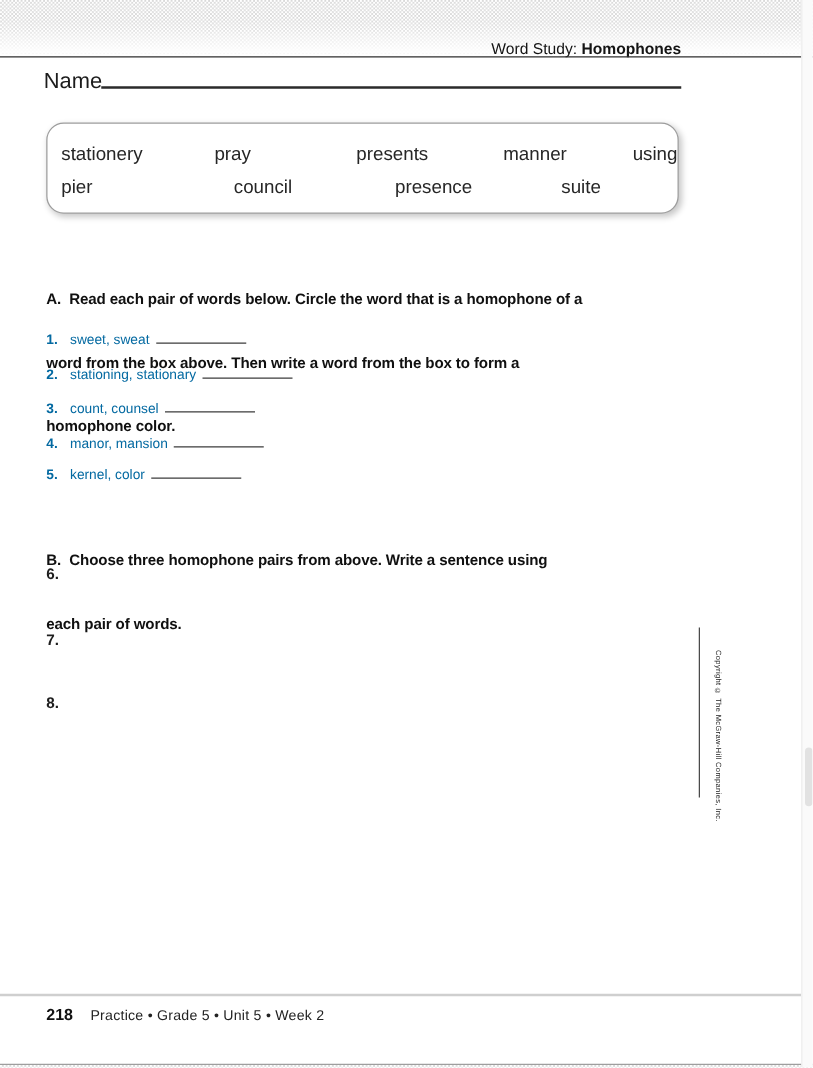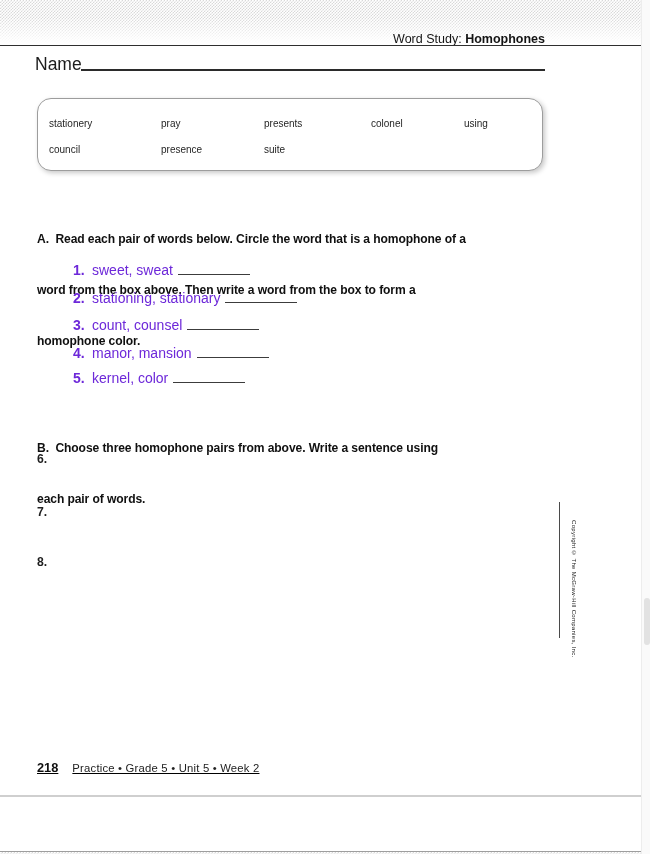--- a/index.html
+++ b/index.html
@@ -33,55 +33,55 @@
 
   .name-label{position:absolute;left:35px;top:54px;font-size:17.5px;color:#1c1c1c;}
   .name-underline{position:absolute;left:81px;top:69px;width:464px;height:1.5px;background:#2b2b2b;}
 
   .word-box{
     position:absolute;left:37px;top:98px;width:506px;height:73px;box-sizing:border-box;
     border:1.5px solid #9d9d9d;border-radius:14px;background:#fff;
     box-shadow:2px 2px 5px rgba(0,0,0,0.22);
     padding-top:12px;
   }
-  .wb-row{display:flex;padding-left:11px;height:26px;line-height:26px;font-size:10px;color:#262626;}
+  .wb-row{display:flex;padding-left:11px;height:26px;line-height:26px;font-size:15px;color:#262626;justify-content:space-between;}
   .wb-row span{display:block;}
   .wb-row span:nth-child(1){width:112px;}
   .wb-row span:nth-child(2){width:103px;}
   .wb-row span:nth-child(3){width:107px;}
   .wb-row span:nth-child(4){width:93px;}
 
   .section-heading{position:absolute;left:37px;font-size:12.1px;font-weight:bold;color:#101010;
     line-height:17px;white-space:pre-wrap;letter-spacing:-0.1px;}
   .section-a{top:197px;}
   .section-b{top:406px;}
 
   .items-a{position:absolute;left:37px;top:263px;}
-  .item-a{position:absolute;left:0;white-space:nowrap;font-size:14px;color:#6d28d9;line-height:14px;margin-left:36px;}
+  .item-a{position:absolute;left:0;white-space:nowrap;font-size:11px;color:#0369a1;line-height:14px;}
   .item-a .num{font-weight:bold;display:inline-block;width:19px;}
   .item-a .blank{display:inline-block;width:72px;border-bottom:1.5px solid #3c3c3c;margin-left:5px;height:11px;}
 
   .item-b{position:absolute;left:37px;width:508px;font-size:12.2px;color:#1e1e1e;}
   .item-b .num{position:absolute;left:0;top:0;font-weight:bold;}
   .item-b .wline{position:absolute;left:20px;width:488px;height:0;}
   .item-b .l1{top:13px;}
   .item-b .l2{top:39px;}
   .item-b:nth-of-type(1) .wline{border-top:2px solid #8d8d8d;}
   .item-b:nth-of-type(2) .l1{border-top:1.3px solid #444444;}
   .item-b:nth-of-type(2) .l2{border-top:1.8px solid #232323;}
   .item-b:nth-of-type(3) .wline{border-top:1.4px solid #2c2c2c;}
 
   .page-edge-line{position:absolute;left:559px;top:502px;width:1.2px;height:136px;background:#4a4a4a;}
   .copyright-vertical{
     position:absolute;left:571px;top:520px;height:152px;
     writing-mode:vertical-rl;font-size:6px;letter-spacing:0.3px;color:#222;white-space:nowrap;
   }
 
   .footer-rule{position:absolute;left:0;top:795px;width:641px;height:1.5px;background:#cfcfcf;}
-  .footer{position:absolute;left:37px;top:760px;display:flex;align-items:baseline;white-space:nowrap;text-decoration:underline;}
+  .footer{position:absolute;left:37px;top:804px;display:flex;align-items:baseline;white-space:nowrap;}
   .footer .pnum{font-size:12.8px;font-weight:bold;color:#111;}
   .footer .caption{font-size:11.3px;color:#222;margin-left:14px;letter-spacing:0.2px;}
 
   .scrollbar-track{position:absolute;left:641px;top:0;width:9px;height:854px;background:#fafafa;border-left:1px solid #ededed;}
   .scrollbar-thumb{position:absolute;left:1.5px;top:598px;width:6px;height:47px;border-radius:3px;background:#e2e2e2;}
 </style>
 </head>
 <body>
 
 <div id="page">
@@ -93,24 +93,25 @@
   <div class="top-rule"></div>
 
   <div class="name-label">Name</div>
   <div class="name-underline"></div>
 
   <div class="word-box">
     <div class="wb-row">
       <span>stationery</span>
       <span>pray</span>
       <span>presents</span>
-      <span>colonel</span>
+      <span>manner</span>
       <span>using</span>
     </div>
     <div class="wb-row">
+      <span>pier</span>
       <span>council</span>
       <span>presence</span>
       <span>suite</span>
     </div>
   </div>
 
   <div class="section-heading section-a">
     <div>A.  Read each pair of words below. Circle the word that is a homophone of a</div>
     <div>word from the box above. Then write a word from the box to form a</div>
     <div>homophone color.</div>

